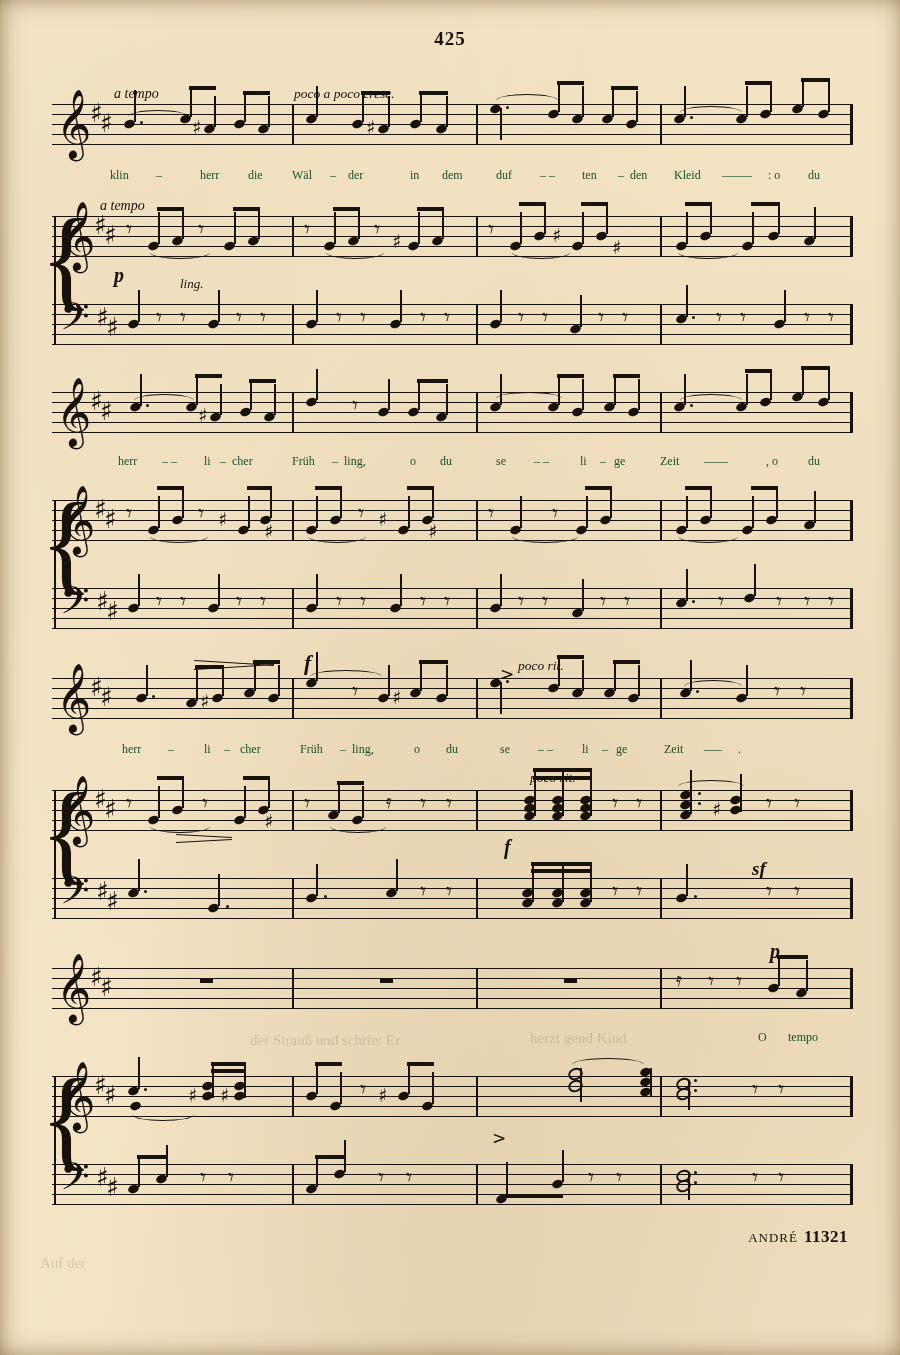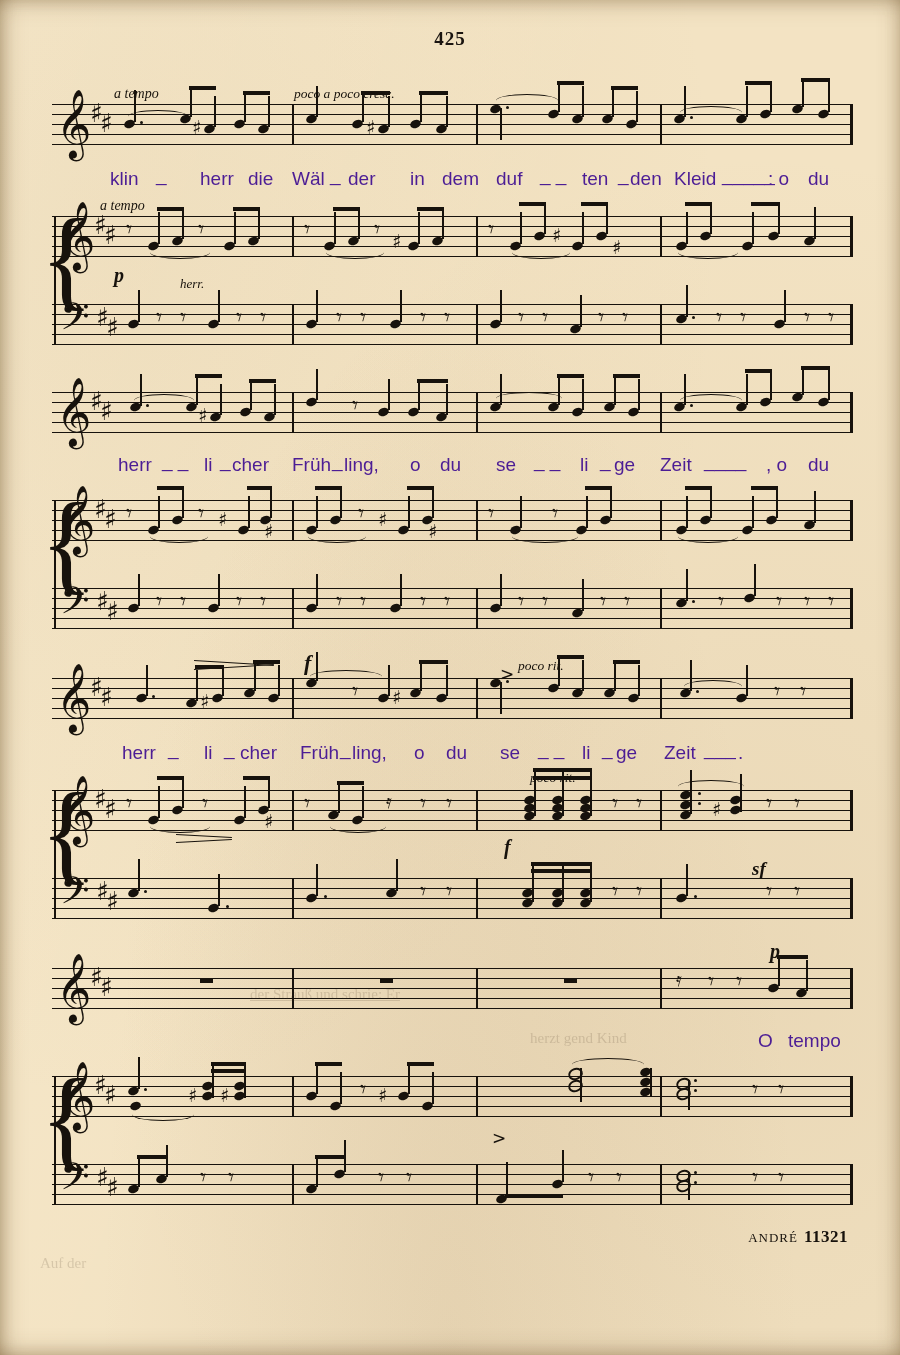--- a/index.html
+++ b/index.html
@@ -194,23 +194,23 @@
   }
   .dyn {
     position: absolute;
     font-style: italic;
     font-weight: bold;
     font-family: "Liberation Serif", serif;
     color: #17120c;
   }
   .lyric {
     position: absolute;
-    font-family: Liberation Sans, sans-serif;
-    font-size: 19px;
-    color: #4c1d95;
+    font-family: Liberation Serif, serif;
+    font-size: 12px;
+    color: #14532d;
     white-space: nowrap;
   }
   .hairpin {
     position: absolute;
     height: 10px;
   }
   .hairpin .hl {
     position: absolute;
     left: 0; top: 0;
     width: 100%;
@@ -426,21 +426,21 @@
       <div class="nh" style="left:716px; top:16px;"></div>
         <div class="stem" style="left:726px; top:-14px; height:32px;"></div>
       <div class="beam" style="left:699px; top:-14px; width:29px;"></div>
       <div class="nh" style="left:752px; top:21px;"></div>
         <div class="stem" style="left:762px; top:-9px; height:32px;"></div>
       <div class="slur down" style="left:626px; top:30px; width:60px;"></div>
     </div>
 
     <div class="expr" style="left:48px; top:94px; font-size:14px;">a tempo</div>
     <div class="dyn" style="left:62px; top:160px; font-size:20px;">p</div>
-    <div class="expr" style="left:128px; top:172px; font-size:13px;">herr.</div>
+    <div class="expr" style="left:128px; top:172px; font-size:13px;">ling.</div>
 
     <div class="staff" style="top:200px;">
       <div class="line"></div>
         <div class="line"></div>
         <div class="line"></div>
         <div class="line"></div>
         <div class="line"></div>
       <div class="glyph bass" style="left:8px; top:-3px;">𝄢</div>
       <div class="glyph sharp" style="left:44px; top:0px;">♯</div>
       <div class="glyph sharp" style="left:54px; top:10px;">♯</div>
@@ -1099,21 +1099,21 @@
       <div class="rest8" style="left:700px; top:2px;">𝄾</div>
       <div class="rest8" style="left:726px; top:2px;">𝄾</div>
     </div>
 
     <div class="brace" style="left:-12px; top:94px;">{</div>
     <div class="sysbar" style="left:2px; top:108px; height:128px;"></div>
   </div>
 
 </div>
 
-<div class="bleed" style="left:250px; top:986px;text-decoration:underline;">der Strauß und schrie: Er</div>
+<div class="bleed" style="left:250px; top:1032px;">der Strauß und schrie: Er</div>
 <div class="bleed" style="left:530px; top:1030px;">herzt gend Kind</div>
 <div class="bleed" style="left:40px; top:1255px;">Auf der</div>
 
 <div class="plate">
   <span class="pub">ANDRÉ</span><span class="num">11321</span>
 </div>
 
 <div class="edge-shadow"></div>
 
 </body></html>

